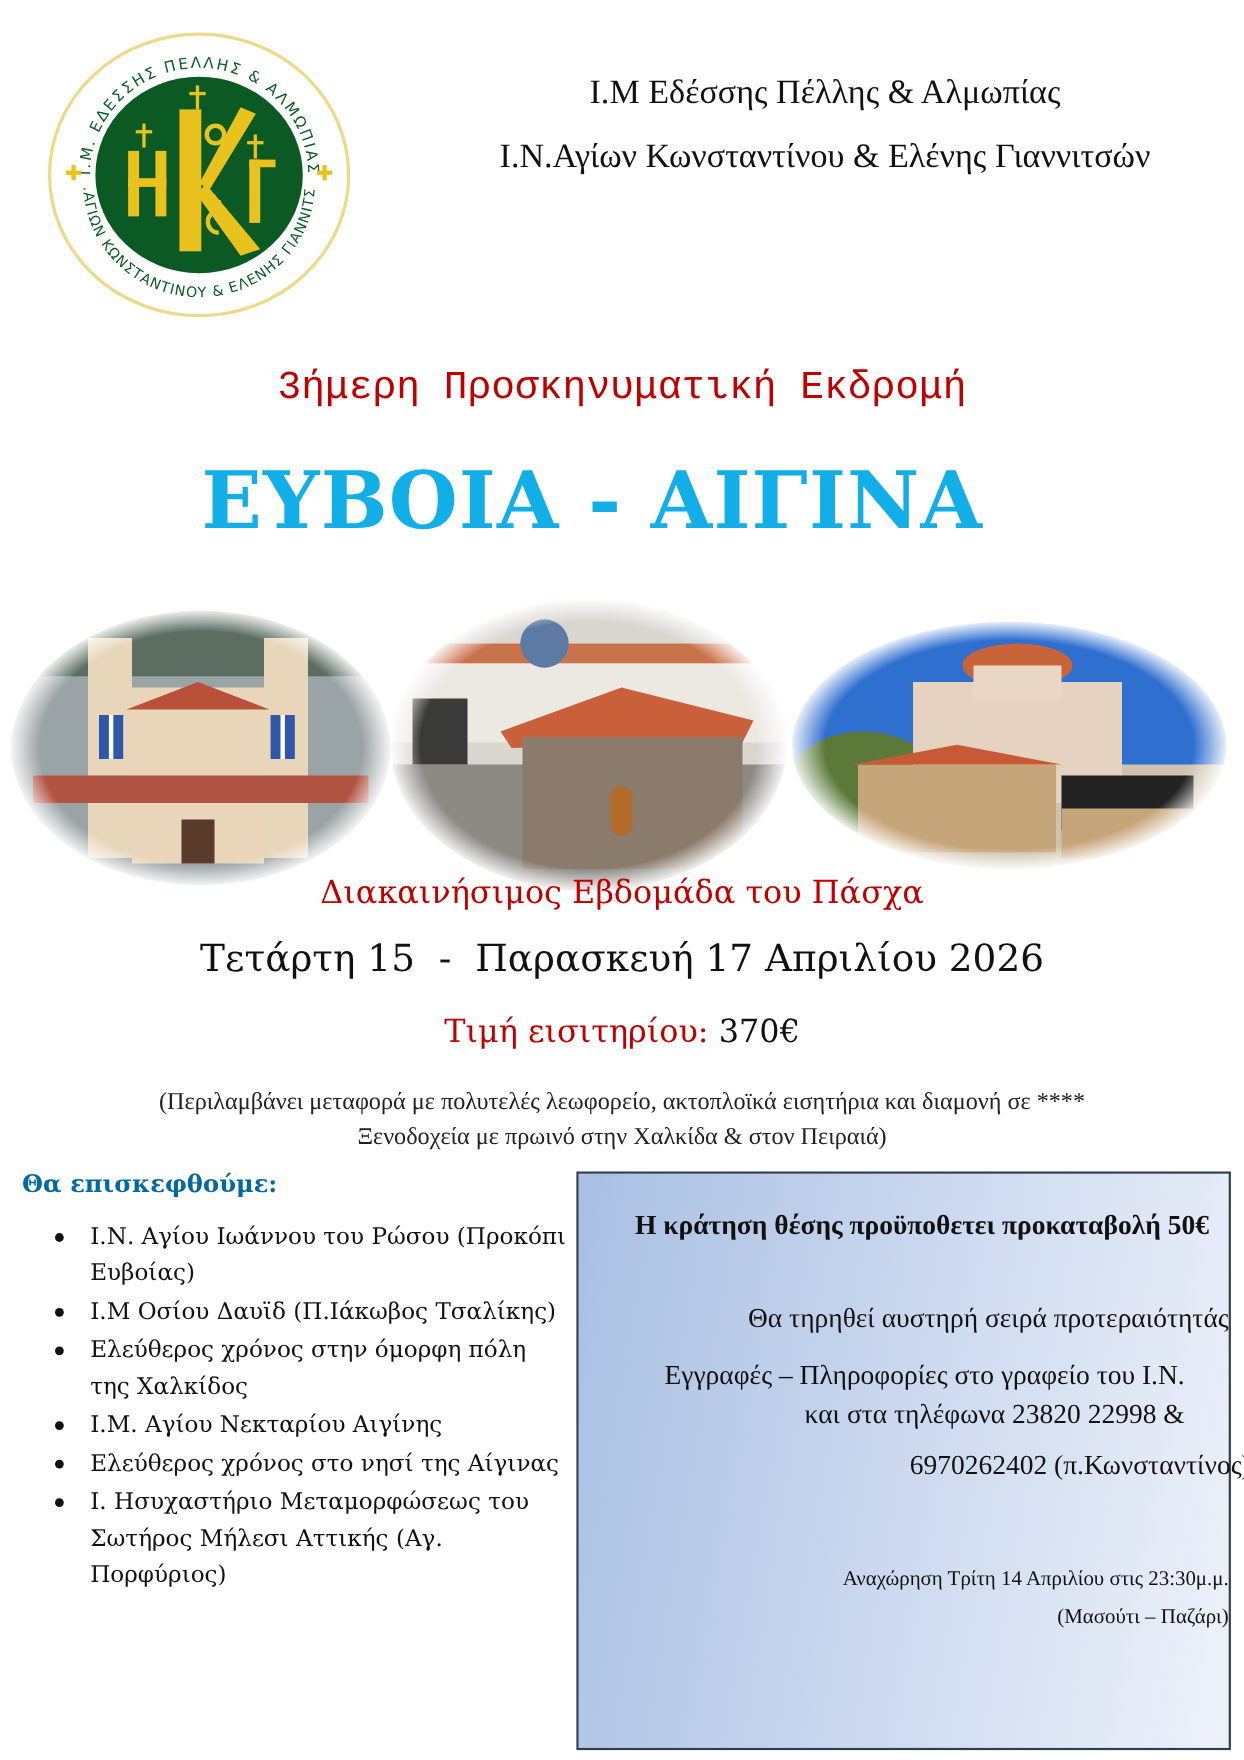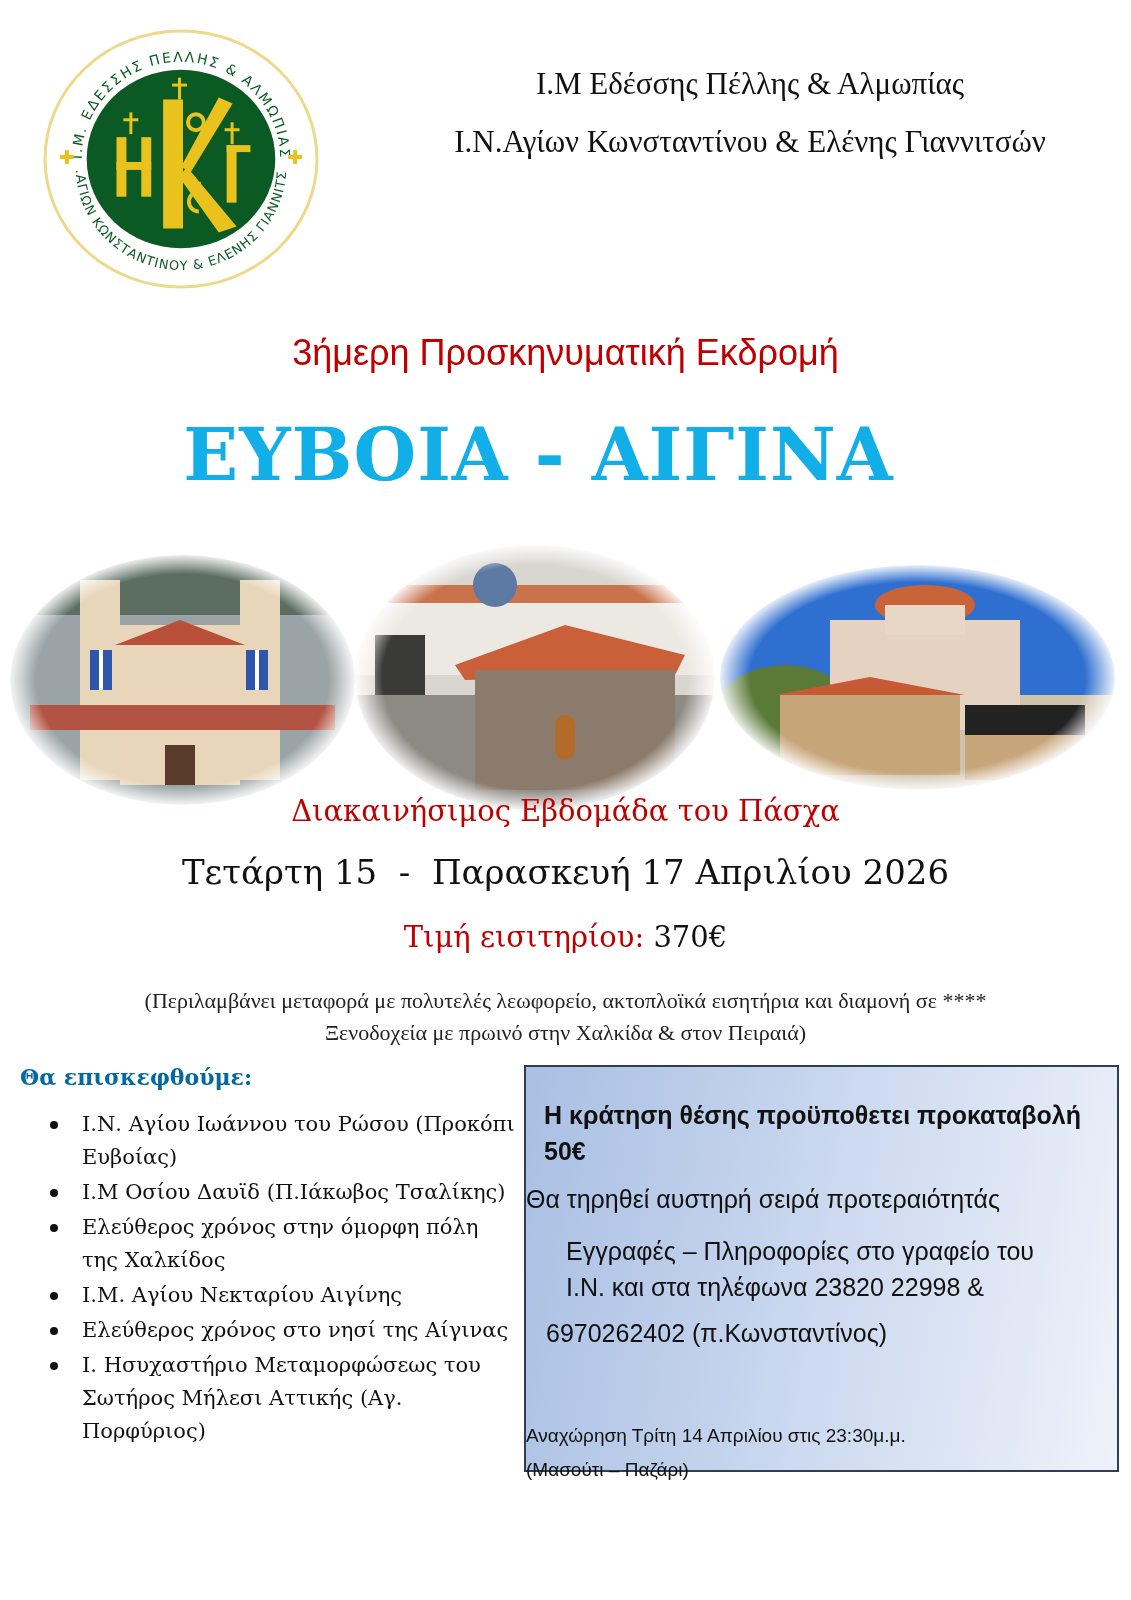--- a/index.html
+++ b/index.html
@@ -13,21 +13,21 @@
     .logo {
       left: 42px; top: 28px; width: 278px; height: 262px;
     }
     .header-lines {
       left: 400px; top: 55px; width: 700px; text-align: center;
       font-family: "Liberation Serif", serif; font-size: 31px; line-height: 58px;
       color: #111;
     }
     .subtitle {
       left: 0; top: 332px; width: 1131px; text-align: center;
-      font-family: Liberation Sans, sans-serif; font-size: 36px; color: #c00000;
+      font-family: Liberation Mono, monospace; font-size: 36px; color: #c00000;
       letter-spacing: 0px;
     }
     .main-title {
       left: 0; top: 412px; width: 1077px; text-align: center;
       font-family: "DejaVu Serif", serif; font-weight: bold; font-size: 72px;
       color: #11aee8; letter-spacing: 1px;
     }
     .photo {
       border-radius: 50%;
       overflow: hidden;
@@ -64,26 +64,26 @@
     }
     .visit-list {
       left: 46px; top: 1108px; width: 470px; margin: 0; padding: 0; list-style: none;
       font-family: "DejaVu Serif", serif; font-size: 21px; line-height: 33px; color: #111;
     }
     .visit-list li { position: relative; padding-left: 36px; margin-bottom: 2px; }
     .visit-list li .bullet {
       position: absolute; left: 4px; top: 13px; width: 8px; height: 8px; border-radius: 50%; background: #111;
     }
     .info-box {
-      left: 524px; top: 1065px; width: 595px; height: 407px;
+      left: 524px; top: 1065px; width: 595px; height: 526px;
       border: 2px solid #2f3e50;
       background: linear-gradient(100deg, #a9bfe3 0%, #c8d6ee 45%, #eef2fa 100%);
       box-sizing: border-box;
-      text-align: left;
-      font-family: Liberation Sans, sans-serif; color: #111;
+      text-align: right;
+      font-family: Liberation Serif, serif; color: #111;
     }
     .info-box .p { position: absolute; left: 0; width: 100%; }
     .deposit { top: 30px; font-weight: bold; font-size: 25px; line-height: 36px; }
     .priority { top: 118px; font-size: 25px; }
     .registration { top: 166px; font-size: 25px; line-height: 36px; }
     .phone2 { top: 252px; font-size: 25px; margin-left: 20px; }
     .departure { top: 352px; font-size: 19px; line-height: 34px; }
   </style>
 </head>
 <body>

